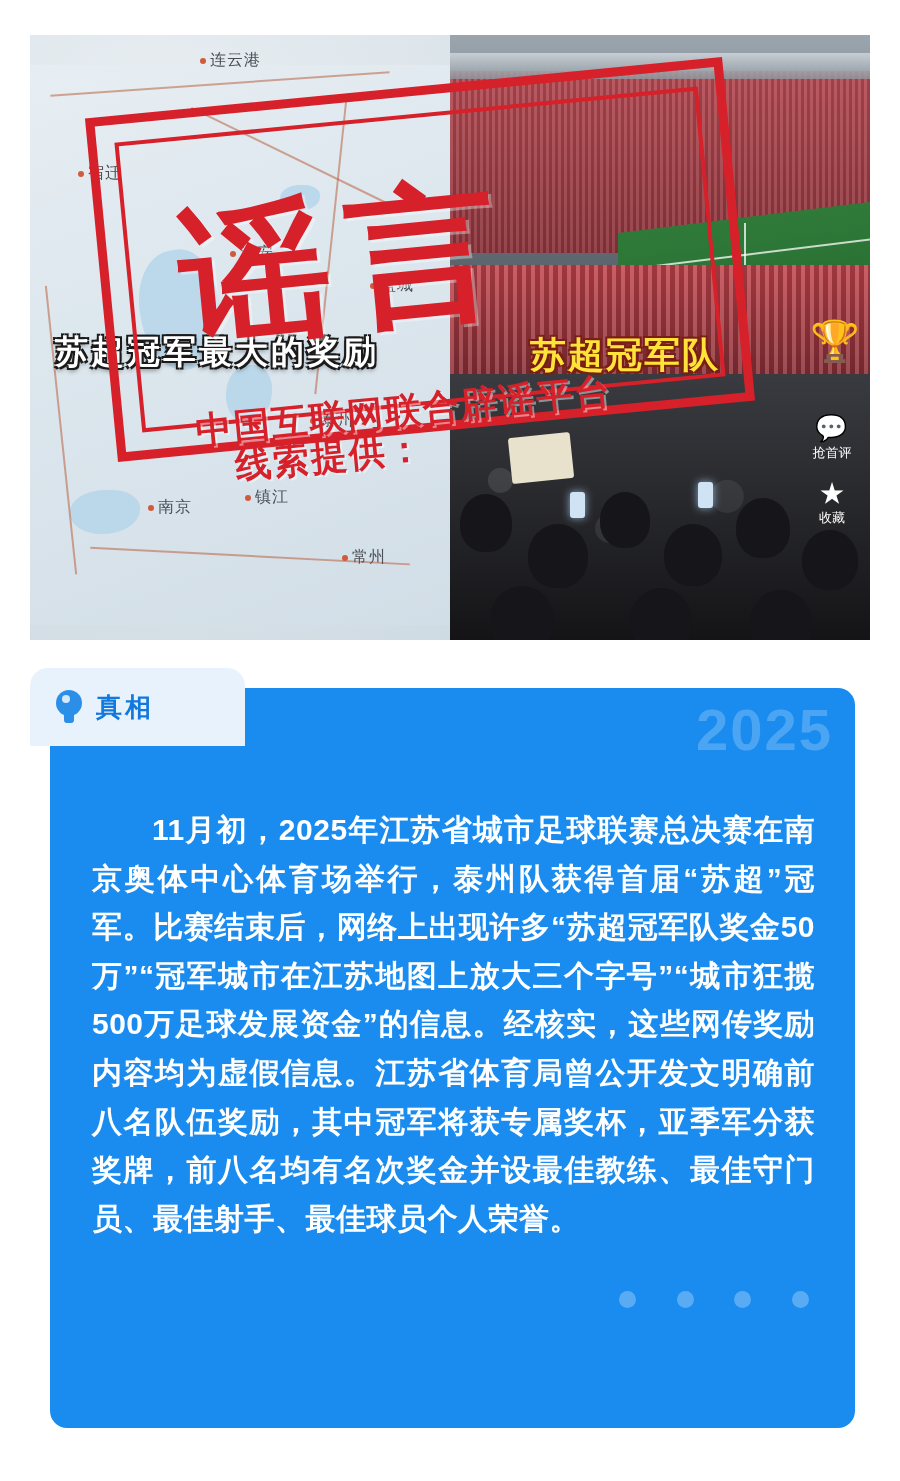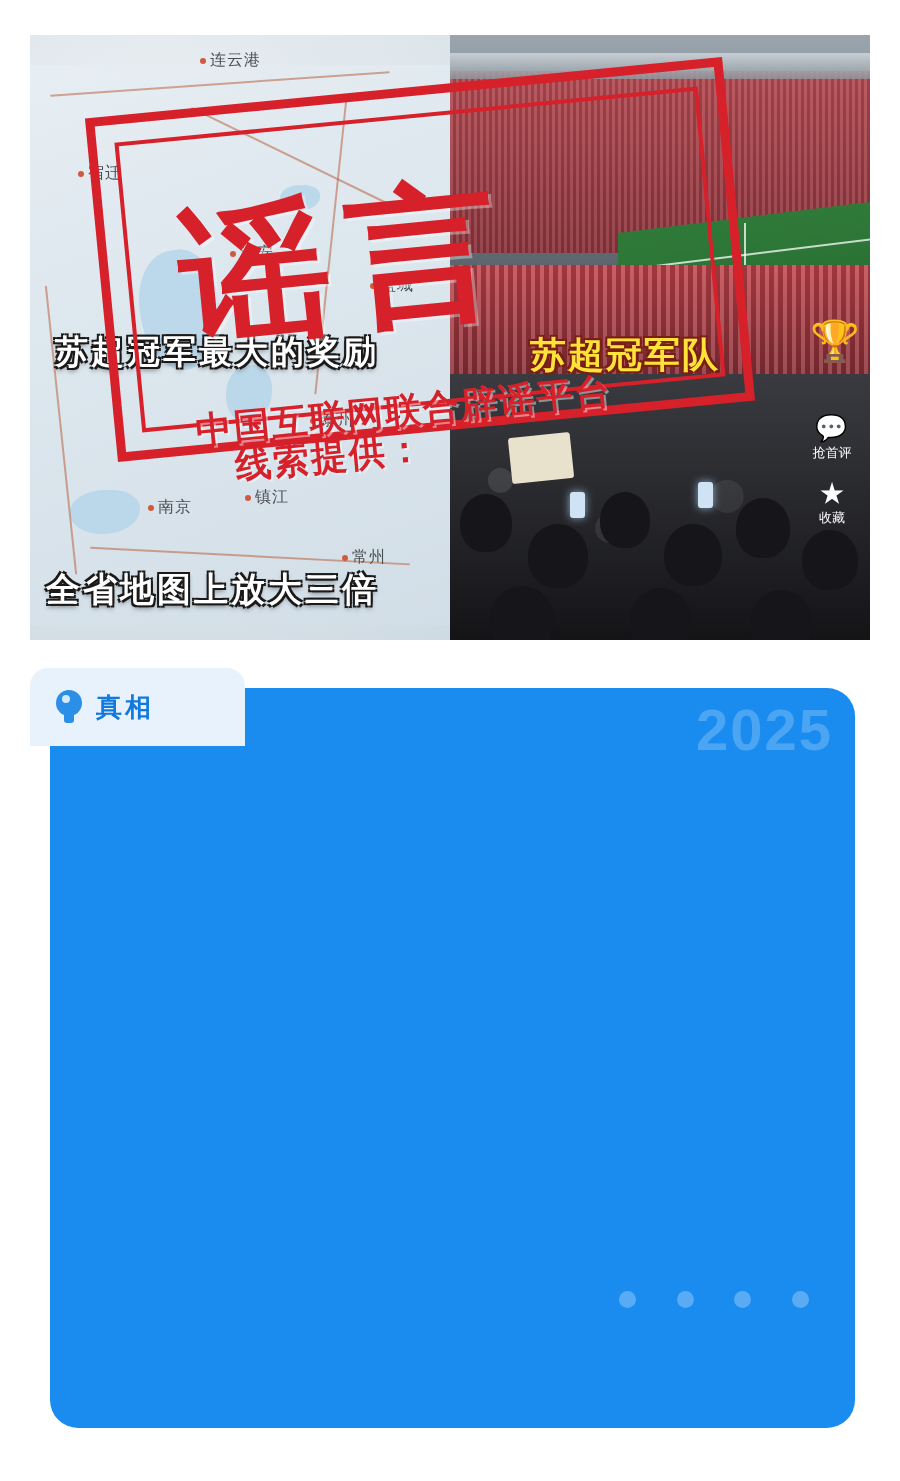--- a/index.html
+++ b/index.html
@@ -265,21 +265,21 @@
   .stamp-line2 { left: 205px; top: 398px; font-size: 36px; letter-spacing: 2px; }
 
   
   .truth-card {
     position: absolute;
     left: 50px;
     top: 688px;
     width: 805px;
     height: 740px;
     background: #1a8cf0;
-    border-radius: 28px;
+    border-radius: 17px;
     overflow: hidden;
   }
   .watermark-year {
     position: absolute;
     right: 22px;
     top: 8px;
     font-size: 58px;
     font-weight: bold;
     color: rgba(255,255,255,.22);
     letter-spacing: 2px;
@@ -393,21 +393,20 @@
       <div class="city city-lianyungang"><span class="dot"></span><span>连云港</span></div>
       <div class="city city-suqian"><span class="dot"></span><span>宿迁</span></div>
       <div class="city city-huaian"><span class="dot"></span><span>淮安</span></div>
       <div class="city city-yancheng"><span class="dot"></span><span>盐城</span></div>
       <div class="city city-taizhou"><span class="dot"></span><span>泰州</span></div>
       <div class="city city-nanjing"><span class="dot"></span><span>南京</span></div>
       <div class="city city-zhenjiang"><span class="dot"></span><span>镇江</span></div>
       <div class="city city-changzhou"><span class="dot"></span><span>常州</span></div>
 
       <div class="map-caption cap-top">苏超冠军最大的奖励</div>
-      <div class="map-caption cap-bottom">全省地图上放大三倍</div>
     </div>
 
     <div class="media-half media-right">
       <div class="stadium-sky"></div>
       <div class="stadium-stand-far"></div>
       <div class="stadium-roofline"></div>
       <div class="pitch"></div>
       <div class="pitch-line pl1"></div>
       <div class="pitch-line pl2"></div>
       <div class="stadium-crowd-mid"></div>
@@ -444,20 +443,21 @@
     <div class="stamp">
       <div class="stamp-inner"></div>
     </div>
     <div class="stamp-word">谣言</div>
     <div class="stamp-line1">中国互联网联合辟谣平台</div>
     <div class="stamp-line2">线索提供：</div>
   </div>
 
   <div class="truth-card">
     <div class="watermark-year">2025</div>
+    <div class="truth-body">11月初，2025年江苏省城市足球联赛总决赛在南京奥体中心体育场举行，泰州队获得首届“苏超”冠军。比赛结束后，网络上出现许多“苏超冠军队奖金50万”“冠军城市在江苏地图上放大三个字号”“城市狂揽500万足球发展资金”的信息。经核实，这些网传奖励内容均为虚假信息。江苏省体育局曾公开发文明确前八名队伍奖励，其中冠军将获专属奖杯，亚季军分获奖牌，前八名均有名次奖金并设最佳教练、最佳守门员、最佳射手、最佳球员个人荣誉。</div>
     <div class="dots-deco">
       <span></span>
       <span></span>
       <span></span>
       <span></span>
     </div>
   </div>
 
   <div class="truth-tab">
     <span class="bulb-icon">

